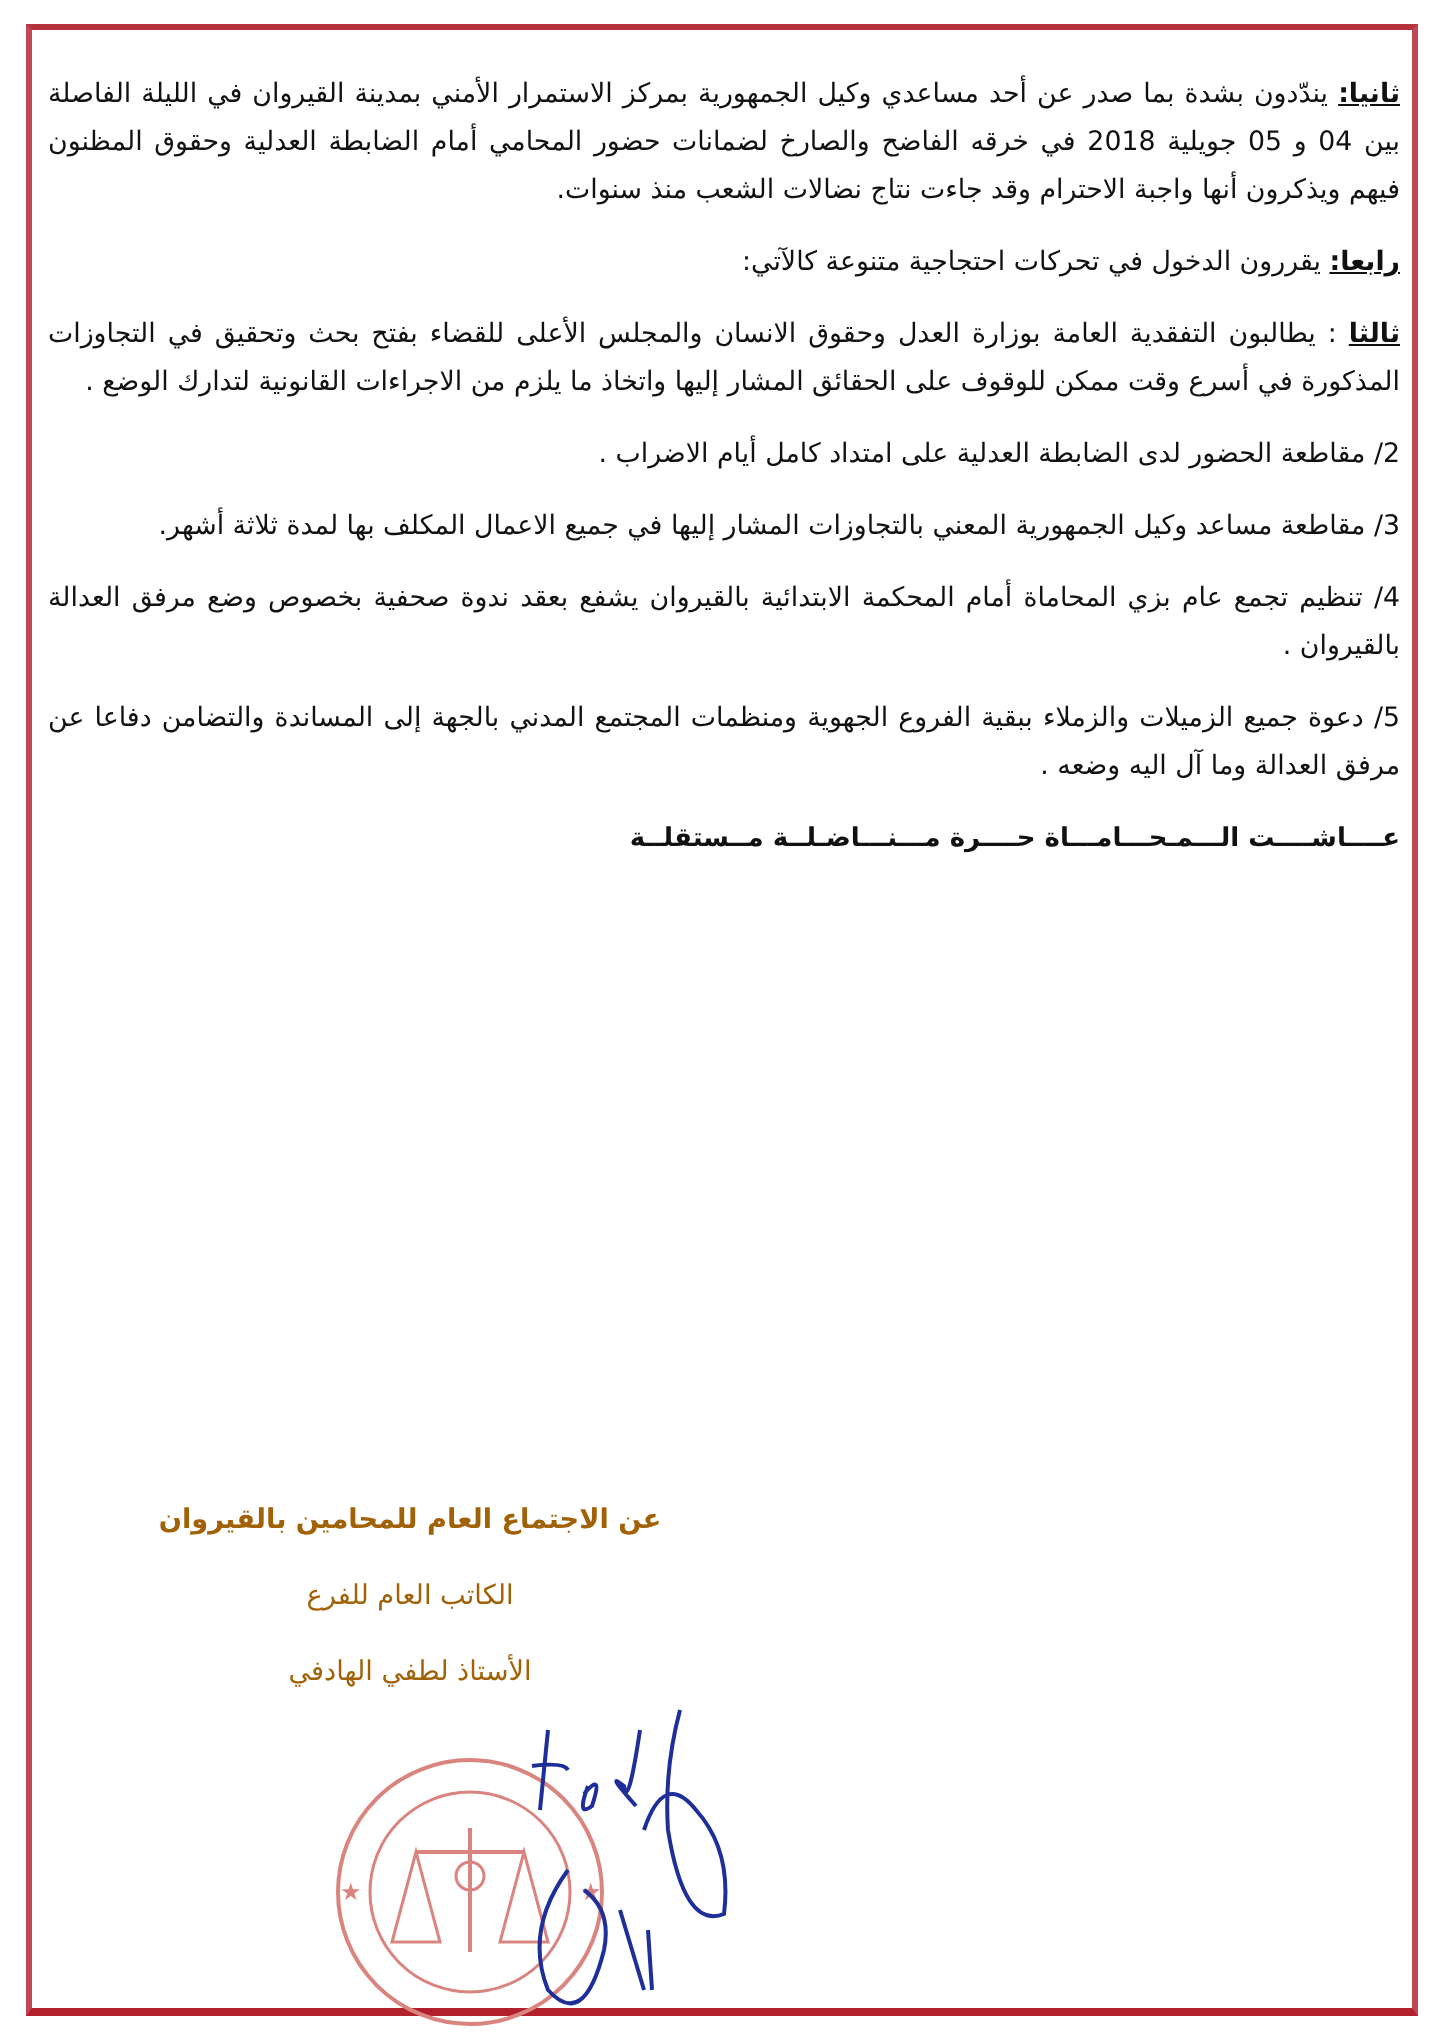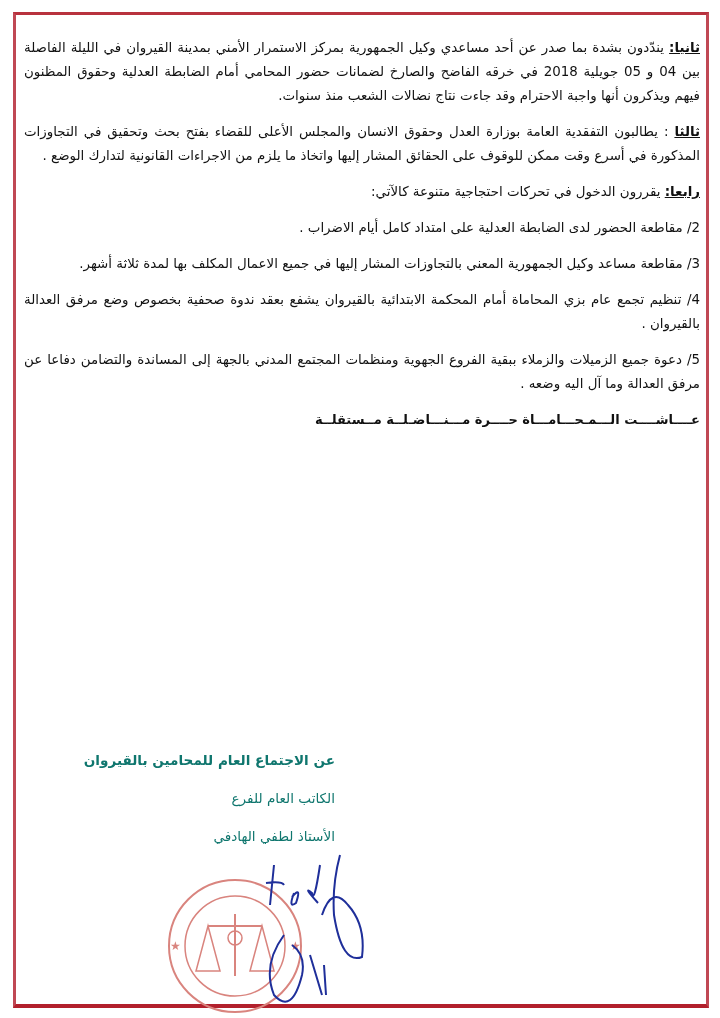--- a/index.html
+++ b/index.html
@@ -10,35 +10,35 @@
     border-bottom: 4px solid #b2202c; box-sizing: border-box;
   }
   .page {
     position: absolute; left: 24px; right: 20px; top: 36px;
     direction: rtl; font-family: "DejaVu Sans", sans-serif; color: #111;
     font-size: 13.4px; line-height: 24px; text-align: justify;
   }
   .para { margin: 0 0 12px 0; }
   .lbl { font-weight: bold; text-decoration: underline; }
   .motto { font-weight: bold; font-size: 13px; letter-spacing: 3px; margin-top: 2px; }
-  .sig { position: absolute; right: 385px; top: 752px; direction: rtl; font-family: "DejaVu Sans", sans-serif; color: #0f766e; text-align: right; width: 260px; }
+  .sig { position: absolute; right: 385px; top: 752px; direction: rtl; font-family: "DejaVu Sans", sans-serif; color: #a16207; text-align: center; width: 260px; }
   .sig div { margin-bottom: 22px; font-size: 13.6px; }
   .sig .b { font-weight: bold; }
   .stamp { position: absolute; left: 150px; top: 876px; }
   .signature { position: absolute; left: 262px; top: 845px; }
 </style>
 </head>
 <body>
 
 <div class="frame"></div>
 
 <div class="page">
   <p class="para"><span class="lbl">ثانيا:</span><span> يندّدون بشدة بما صدر عن أحد مساعدي وكيل الجمهورية بمركز الاستمرار الأمني بمدينة القيروان في الليلة الفاصلة بين 04 و 05 جويلية 2018 في خرقه الفاضح والصارخ لضمانات حضور المحامي أمام الضابطة العدلية وحقوق المظنون فيهم ويذكرون أنها واجبة الاحترام وقد جاءت نتاج نضالات الشعب منذ سنوات.</span></p>
+  <p class="para"><span class="lbl">رابعا:</span><span> يقررون الدخول في تحركات احتجاجية متنوعة كالآتي:</span></p>
   <p class="para"><span class="lbl">ثالثا</span><span> : يطالبون التفقدية العامة بوزارة العدل وحقوق الانسان والمجلس الأعلى للقضاء بفتح بحث وتحقيق في التجاوزات المذكورة في أسرع وقت ممكن للوقوف على الحقائق المشار إليها واتخاذ ما يلزم من الاجراءات القانونية لتدارك الوضع .</span></p>
-  <p class="para"><span class="lbl">رابعا:</span><span> يقررون الدخول في تحركات احتجاجية متنوعة كالآتي:</span></p>
   <p class="para">2/ مقاطعة الحضور لدى الضابطة العدلية على امتداد كامل أيام الاضراب .</p>
   <p class="para">3/ مقاطعة مساعد وكيل الجمهورية المعني بالتجاوزات المشار إليها في جميع الاعمال المكلف بها لمدة ثلاثة أشهر.</p>
   <p class="para">4/ تنظيم تجمع عام بزي المحاماة أمام المحكمة الابتدائية بالقيروان يشفع بعقد ندوة صحفية بخصوص وضع مرفق العدالة بالقيروان .</p>
   <p class="para">5/ دعوة جميع الزميلات والزملاء ببقية الفروع الجهوية ومنظمات المجتمع المدني بالجهة إلى المساندة والتضامن دفاعا عن مرفق العدالة وما آل اليه وضعه .</p>
   <p class="motto">عــــاشــــت الـــمـحـــامـــاة حــــرة مـــنـــاضـلــة مــستقلــة</p>
 </div>
 
 <div class="sig">
   <div class="b">عن الاجتماع العام للمحامين بالقيروان</div>
   <div>الكاتب العام للفرع</div>

